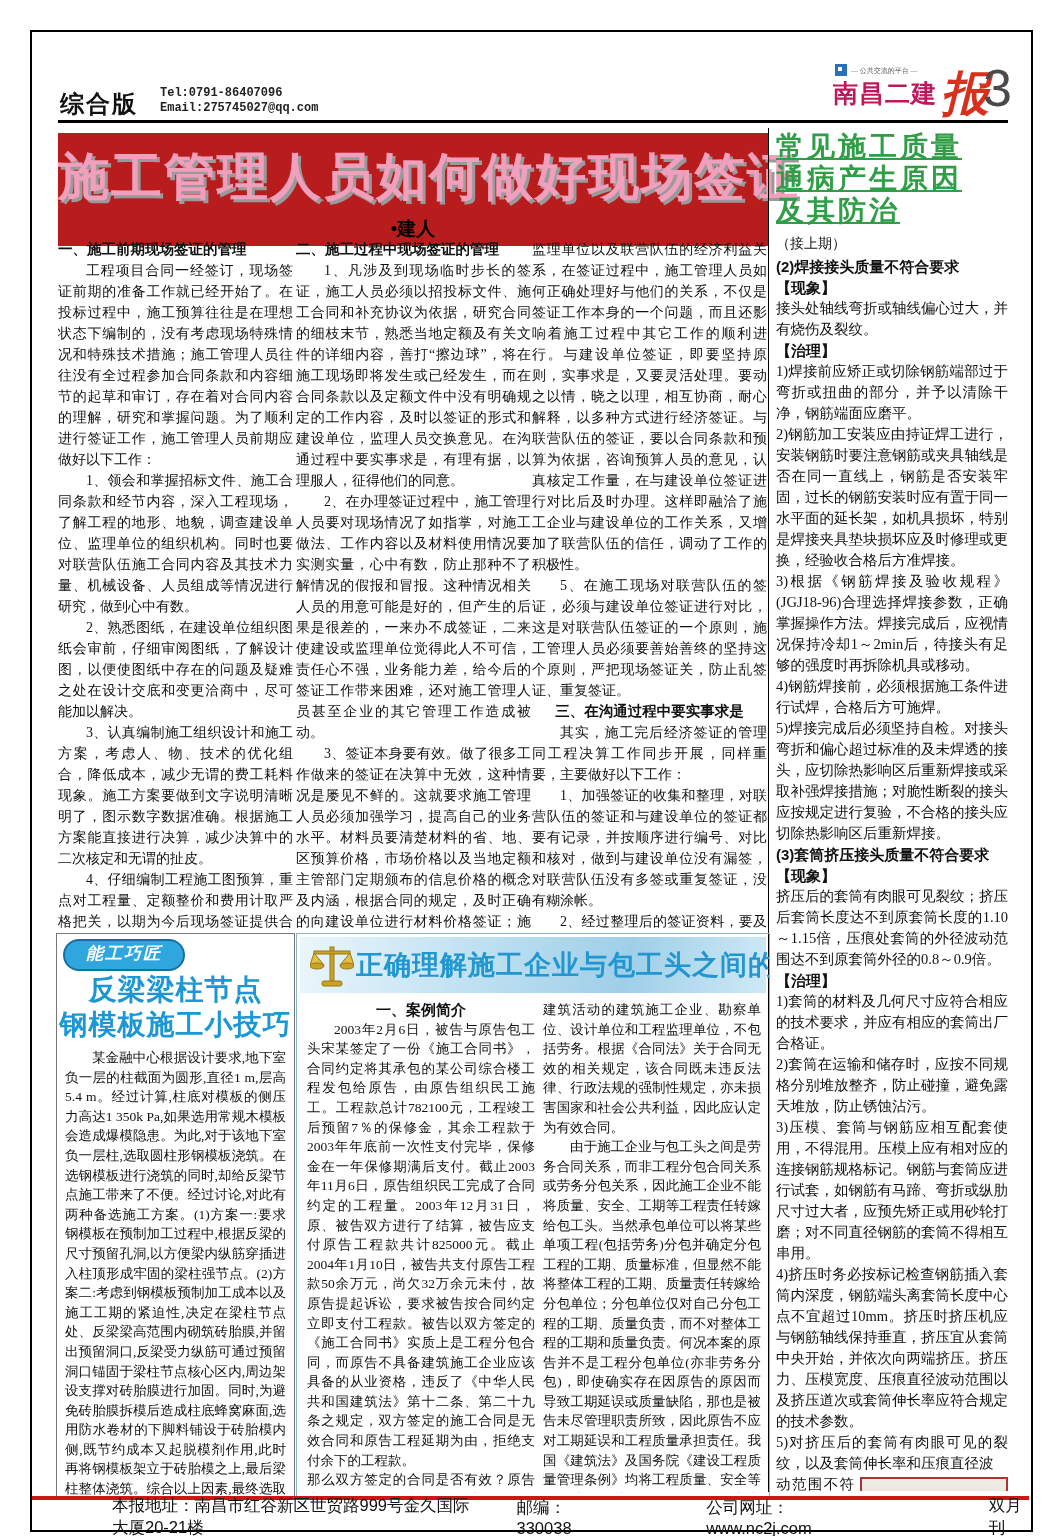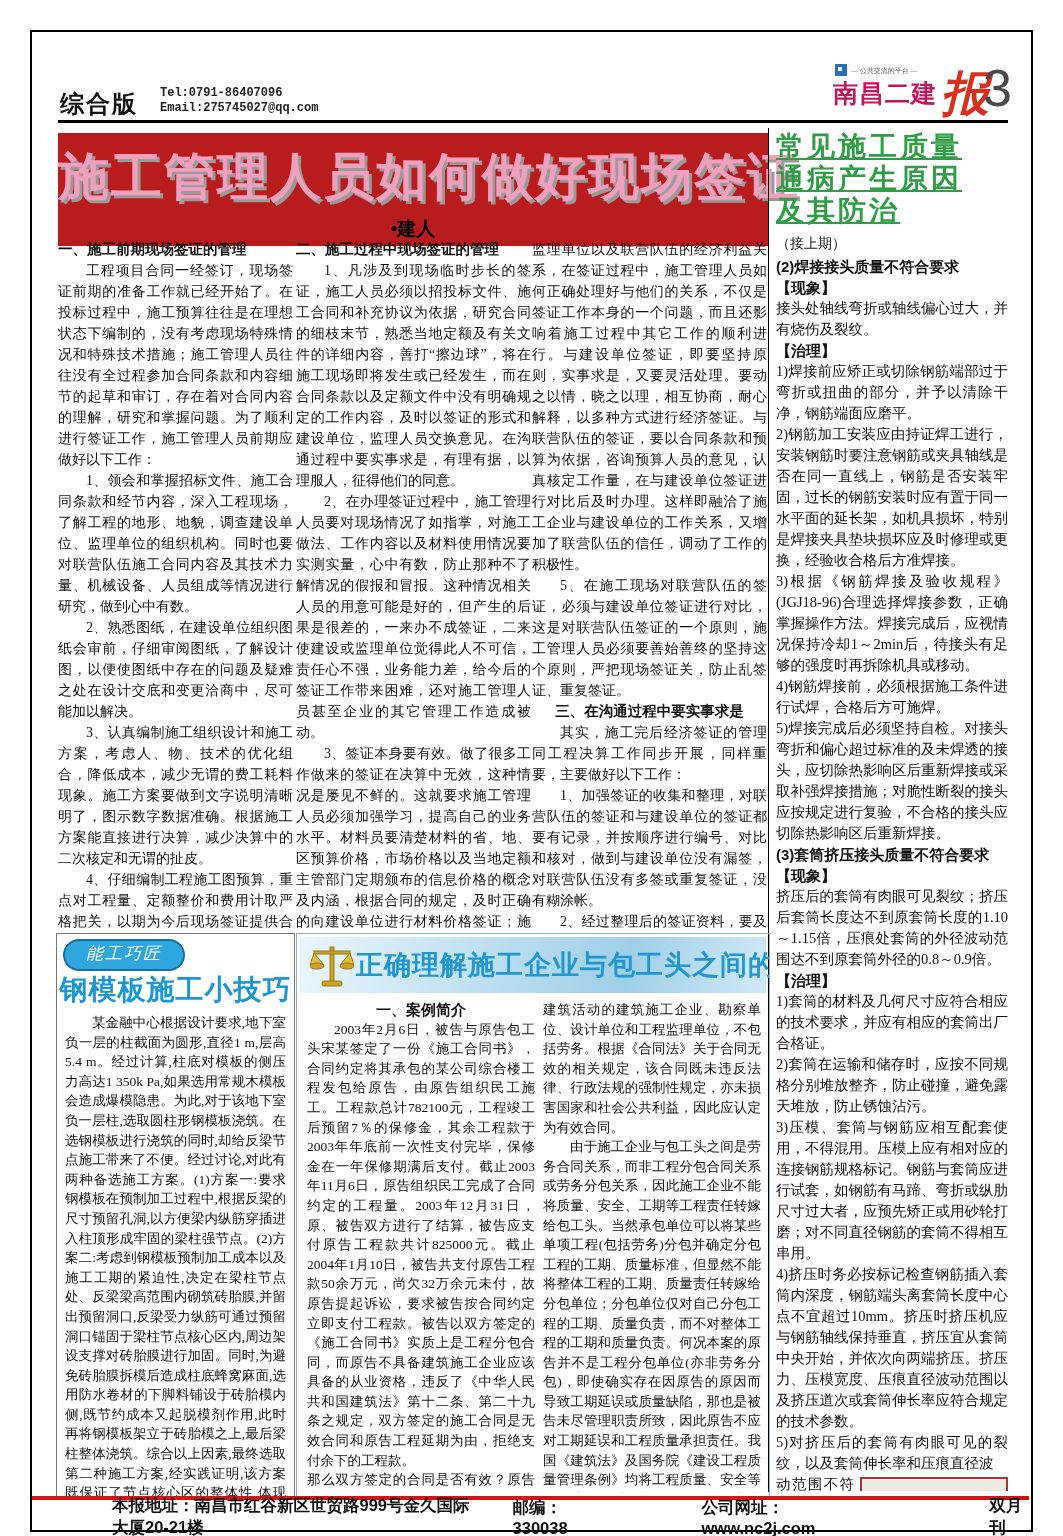--- a/index.html
+++ b/index.html
@@ -55,42 +55,42 @@
   .sb-note { font-size:14px; margin:6px 0 2px; }
   .sidebar .blk.h { font-size:15px; }
   .daxuetang { float:right; width:144px; height:116px; margin:3px 0 0 6px; border:2px solid #a33;
     background:linear-gradient(#efece6 0%,#e3ddd2 45%,#9b8d80 70%,#6e6258 100%); position:relative; overflow:hidden; }
 
   
   .craft { position:absolute; left:56px; top:933px; width:237px; height:563px; border:1px solid #777;
     overflow:hidden; }
   .badge { position:absolute; left:6px; top:5px; width:118px; height:28px; background:#2fa7de;
     border:2px solid #1470a3; border-radius:16px; color:#fff; text-align:center; line-height:26px;
-    font-size:17px; font-style:italic; font-weight:normal; font-family:"Liberation Serif",serif; letter-spacing:2px; }
+    font-size:17px; font-style:italic; font-weight:bold; font-family:"Liberation Serif",serif; letter-spacing:2px; }
   .craft-title { margin-top:38px; text-align:center; color:#1b97d3; font-weight:bold;
     font-family:"Liberation Sans",sans-serif; font-size:28px; line-height:35px; letter-spacing:1px; }
   .craft-body { margin:6px 8px 0; font-size:13.5px; line-height:19.6px; text-align:justify; }
 
   
   .law { position:absolute; left:296px; top:933px; width:472px; height:563px; border:1px solid #8ab2c8; overflow:hidden; }
   .law-banner { position:absolute; left:3px; top:3px; right:3px; height:56px;
     background:linear-gradient(100deg,#eaf6fc 0%,#c2e2f2 35%,#9fcfe8 70%,#cfe9f6 100%); }
   .law-banner .t { position:absolute; left:56px; top:10px; font-size:27px; font-weight:bold;
     font-family:"Liberation Sans",sans-serif; color:#2196cf; letter-spacing:1px; white-space:nowrap; }
   .scales { position:absolute; left:10px; top:6px; }
   .law-col { position:absolute; top:66px; bottom:4px; overflow:hidden; font-size:13.5px;
     line-height:19.6px; text-align:justify; }
   .law-a { left:10px; width:228px; }
   .law-b { left:246px; width:218px; }
   .law .blk.hc { font-size:15px;text-align:center; }
 
   
   .redline { position:absolute; left:32px; top:1496px; width:997px; height:4px; background:#cc1712; }
   .footer { position:absolute; left:32px; top:1504px; width:997px; height:26px;
-    font-family:"Liberation Sans",sans-serif; font-weight:bold; font-size:16.5px; color:#111;
+    font-family:"Liberation Sans",sans-serif; font-weight:normal; font-size:16.5px; color:#111;
     display:flex; align-items:center; }
   .footer .f1 { margin-left:80px; } .footer .f2 { margin-left:40px; }
   .footer .f3 { margin-left:105px; } .footer .f4 { margin-left:130px; }
 </style>
 </head>
 <body>
 
 <div class="page">
   <div class="frame"></div>
 
@@ -177,20 +177,21 @@
       </div>
       <div>
           <div class="blk pc">动范围不符合要求的接头，应切除重新挤压。</div>
         </div>
     </div>
   </div>
 
   <div class="craft">
     <div class="badge">能工巧匠</div>
     <div class="craft-title">
+      <div>反梁梁柱节点</div>
       <div>钢模板施工小技巧</div>
     </div>
     <div class="craft-body">
         <div class="blk p">某金融中心根据设计要求,地下室负一层的柱截面为圆形,直径1 m,层高5.4 m。经过计算,柱底对模板的侧压力高达1 350k Pa,如果选用常规木模板会造成爆模隐患。为此,对于该地下室负一层柱,选取圆柱形钢模板浇筑。在选钢模板进行浇筑的同时,却给反梁节点施工带来了不便。经过讨论,对此有两种备选施工方案。(1)方案一:要求钢模板在预制加工过程中,根据反梁的尺寸预留孔洞,以方便梁内纵筋穿插进入柱顶形成牢固的梁柱强节点。(2)方案二:考虑到钢模板预制加工成本以及施工工期的紧迫性,决定在梁柱节点处、反梁梁高范围内砌筑砖胎膜,并留出预留洞口,反梁受力纵筋可通过预留洞口锚固于梁柱节点核心区内,周边架设支撑对砖胎膜进行加固。同时,为避免砖胎膜拆模后造成柱底蜂窝麻面,选用防水卷材的下脚料铺设于砖胎模内侧,既节约成本又起脱模剂作用,此时再将钢模板架立于砖胎模之上,最后梁柱整体浇筑。综合以上因素,最终选取第二种施工方案,经实践证明,该方案既保证了节点核心区的整体性,体现了“强柱弱梁,节点更强”的结构概念体系目标,又方便了施工,具有较高实用价值。</div>
       </div>
 
   </div>
 
   <div class="law">
     <div class="law-banner">

